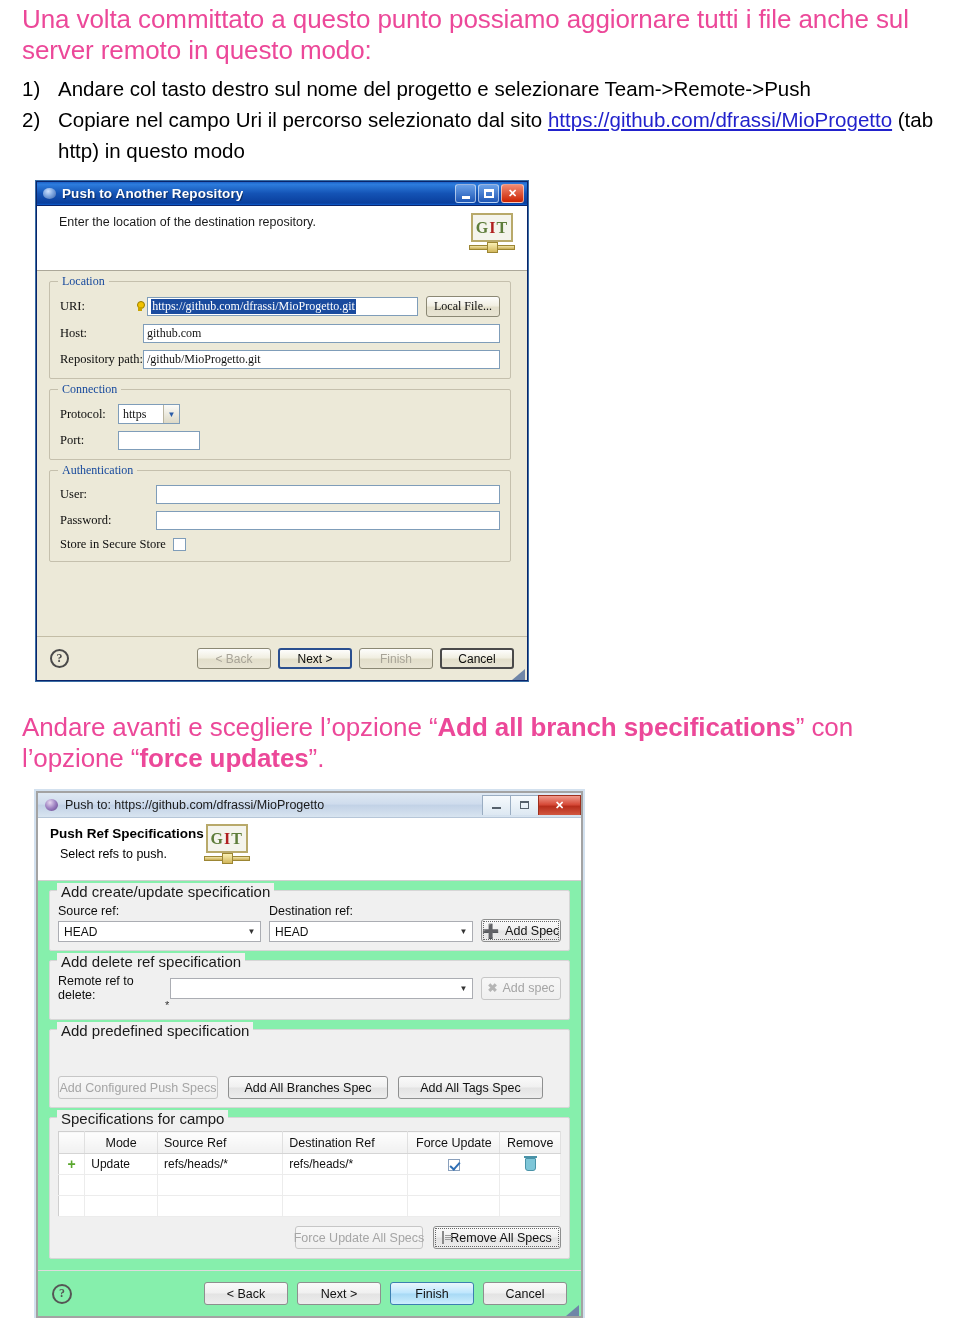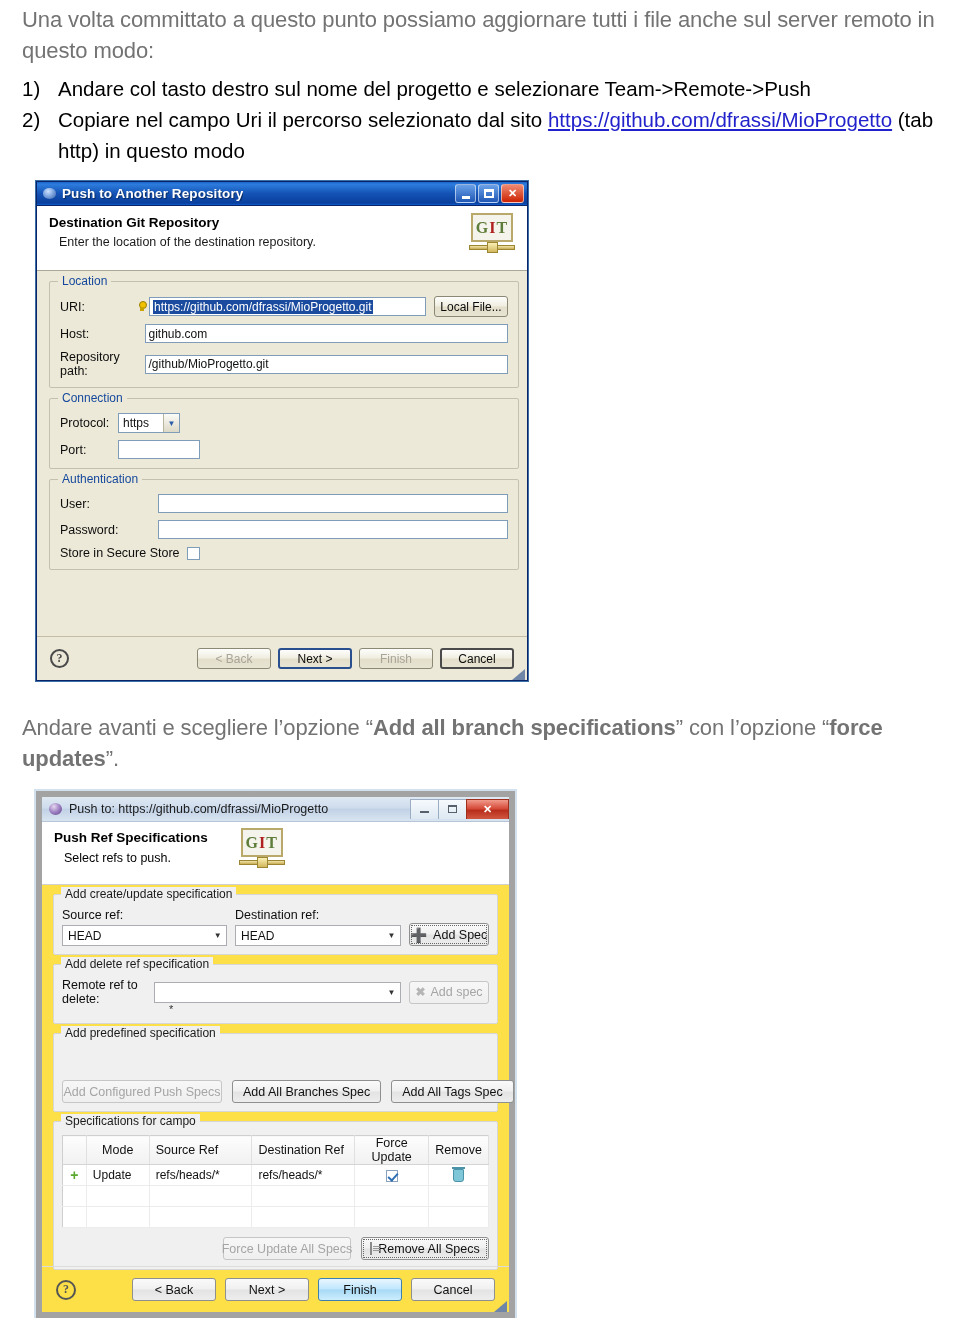--- a/index.html
+++ b/index.html
@@ -9,23 +9,23 @@
     background:#ffffff;
     font-family:"Liberation Sans", sans-serif;
     color:#000;
     position:relative;
     overflow:hidden;
   }
 
   
   .doc-text { position:absolute; left:22px; right:14px; }
   .para {
-    font-size:22px;
+    font-size:26px;
     line-height:31px;
-    color:#737373;
+    color:#ec4899;
     letter-spacing:-0.1px;
   }
   .ol-list { list-style:none; margin:0; padding:0; }
   .ol-item { display:flex; font-size:20.5px; line-height:31px; }
   .ol-marker { width:36px; flex:0 0 36px; }
   .ol-body { flex:1; }
   a.link { color:#2222cc; text-decoration:underline; }
 
   
   #dlg1 {
@@ -90,21 +90,21 @@
   }
   .git-logo .knob{
     position:absolute;left:18px;top:29px;width:11px;height:11px;
     background:linear-gradient(180deg,#faf0b4,#d2b75c);border:1px solid #9c8634;
   }
   .corner-tri{
     position:absolute;right:2px;bottom:0;width:0;height:0;
     border-left:13px solid transparent;border-bottom:11px solid #6f86a8;
   }
 
-  #dlg1 .body { padding:10px 8px 0 12px; height:366px; position:relative;}
+  #dlg1 .body { padding:10px 16px 0 12px; height:366px; position:relative;font-family:Liberation Serif, serif;}
   #dlg1 .footer {
     position:absolute;left:0;right:0;bottom:0;height:44px;
     border-top:1px solid #c3bda6;
     display:flex;align-items:center;padding:0 13px;
   }
 
   
   .grp { border:1px solid #c5c0ad; border-radius:2px; position:relative; margin-bottom:10px; padding:14px 10px 9px 10px;}
   .grp > .grp-title {
     position:absolute; top:-8px; left:8px; background:#ece9d8; padding:0 4px;
@@ -150,23 +150,23 @@
   }
   .help-q{
     width:19px;height:19px;border-radius:50%;border:2px solid #4a4a4a;
     display:flex;align-items:center;justify-content:center;
     font-size:12px;font-weight:bold;color:#4a4a4a;font-family:"Liberation Serif",serif;
   }
 
   
   #dlg2 {
     position:absolute; left:36px; top:791px;
-    width:479px; height:527px;
-    background:#fde047;
-    border:6px solid #a3a3a3;
+    width:547px; height:527px;
+    background:#86efac;
+    border:2px solid #a3a3a3;
     box-shadow:0 0 0 2px rgba(175,200,225,.55);
   }
   #dlg2 .titlebar7{
     height:25px;
     background:linear-gradient(180deg,#dfe9f3 0%,#cfdced 45%,#c2d2e6 52%,#d8e4f0 100%);
     display:flex;align-items:center;padding:0 0 0 7px;border-bottom:1px solid #b6c6d8;
   }
   #dlg2 .tb7-icon{width:14px;height:14px;margin-right:6px;position:relative;flex:0 0 14px;}
   #dlg2 .tb7-icon::before{
     content:"";position:absolute;left:0;top:1px;width:13px;height:12px;border-radius:50%;
@@ -180,32 +180,32 @@
     display:flex;align-items:center;justify-content:center;color:#3a3a3a;font-size:11px;
     margin-left:-1px;
   }
   .w7-btn.close{ width:43px;
     background:linear-gradient(180deg,#f09a8c 0%,#d64a38 45%,#b82e1c 55%,#d15740 100%);
     border-color:#9e2f1d;color:#fff;font-weight:bold;}
   .w7-btn .mindash{width:9px;height:2px;background:#55606b;margin-top:6px;}
   .w7-btn .maxsq{width:9px;height:8px;border:1px solid #55606b;border-top-width:2px;}
 
   #dlg2 .header7{
-    background:#fff;height:63px;padding:8px 10px 0 12px;border-bottom:1px solid #d0d0d0;display:flex;gap:31px;
+    background:#fff;height:63px;padding:8px 10px 0 12px;border-bottom:1px solid #d0d0d0;display:flex;
   }
   #dlg2 .hdr7-title{font-size:13.5px;font-weight:bold;margin-bottom:6px;}
   #dlg2 .hdr7-sub{font-size:12.5px;padding-left:10px;}
   #dlg2 .body7{ padding:9px 11px 0 11px; height:392px; position:relative; }
   #dlg2 .footer7{
     position:absolute;left:0;right:0;bottom:0;height:46px;
     border-top:1px solid #dcdcdc;display:flex;align-items:center;padding:0 14px;
   }
   .grp7{ border:1px solid #d6d6d6;border-radius:2px;position:relative;margin-bottom:9px;padding:13px 8px 8px 8px;background:#f0f0f0;}
   .grp7 > .grp-title{
-    position:absolute;top:-8px;left:7px;background:#f0f0f0;padding:0 4px;font-size:12px;color:#1a1a1a;
+    position:absolute;top:-8px;left:7px;background:#f0f0f0;padding:0 4px;font-size:15px;color:#1a1a1a;
   }
   .w7-combo{
     background:#fff;border:1px solid #abadb3;height:21px;font-size:12px;
     display:flex;align-items:center;padding:0 0 0 5px;color:#111;
   }
   .w7-combo .arrow7{
     margin-left:auto;width:17px;height:19px;display:flex;align-items:center;justify-content:center;
     color:#333;font-size:8px;
   }
   .w7-button{
@@ -292,21 +292,20 @@
         </span>
       <span class="xp-btn xp-max">
           <span></span>
         </span>
       <span class="xp-btn xp-close">✕</span>
     </span>
   </div>
 
   <div class="header">
     <div class="hdr-text">
-      <div class="hdr-title">Destination Git Repository</div>
       <div class="hdr-sub">Enter the location of the destination repository.</div>
     </div>
     <div class="git-logo">
       <div class="plate">
         <span class="g">G</span>
           <span class="i">I</span>
           <span class="t">T</span>
       </div>
       <div class="bar"></div>
       <div class="knob"></div>

